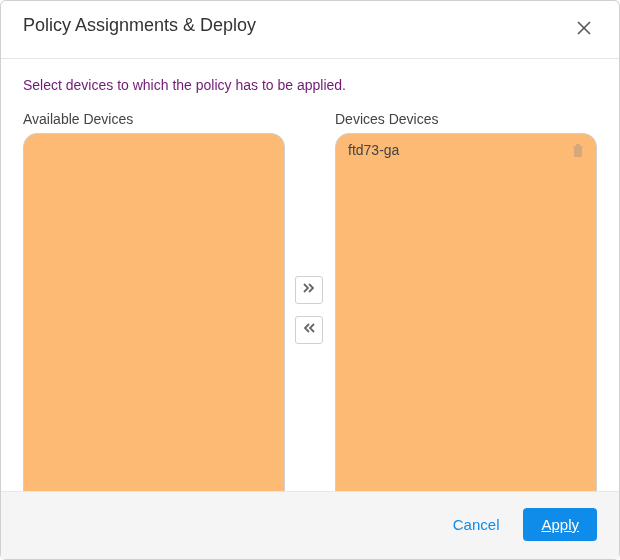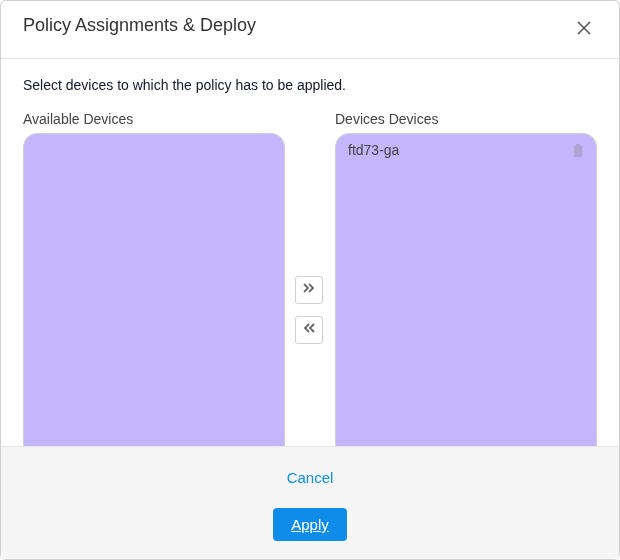--- a/index.html
+++ b/index.html
@@ -55,21 +55,21 @@
     }
     .dialog-body {
       flex: 1;
       padding: 18px 22px 10px 22px;
       overflow: hidden;
       display: flex;
       flex-direction: column;
     }
     .instruction {
       font-size: 14px;
-      color: #0f172a;
+      color: #701a75;
       margin-bottom: 18px;
     }
     .transfer-row {
       display: flex;
       gap: 10px;
       align-items: flex-start;
       flex: 1;
     }
     .list-col {
       display: flex;
@@ -79,21 +79,21 @@
     .list-label {
       font-size: 14px;
       color: #444;
       margin-bottom: 6px;
     }
     .listbox {
       border: 1px solid #cfcfcf;
       border-radius: 14px;
       height: 373px;
       overflow-y: auto;
-      background: #c4b5fd;
+      background: #fdba74;
     }
     .list-item {
       display: flex;
       justify-content: space-between;
       align-items: center;
       padding: 8px 12px;
       font-size: 14px;
       color: #444;
     }
     .delete-icon {
@@ -145,21 +145,20 @@
       fill: none;
     }
     .dialog-footer {
       display: flex;
       justify-content: flex-end;
       gap: 16px;
       padding: 16px 22px 18px;
       background: #f5f5f5;
       border-top: 1px solid #e7e7e7;
       align-items: center;
-      flex-direction: column;
     }
     .btn-cancel {
       background: none;
       border: none;
       color: #0f8ce9;
       font-size: 15px;
       cursor: pointer;
       padding: 6px 8px;
     }
     .btn-apply {

